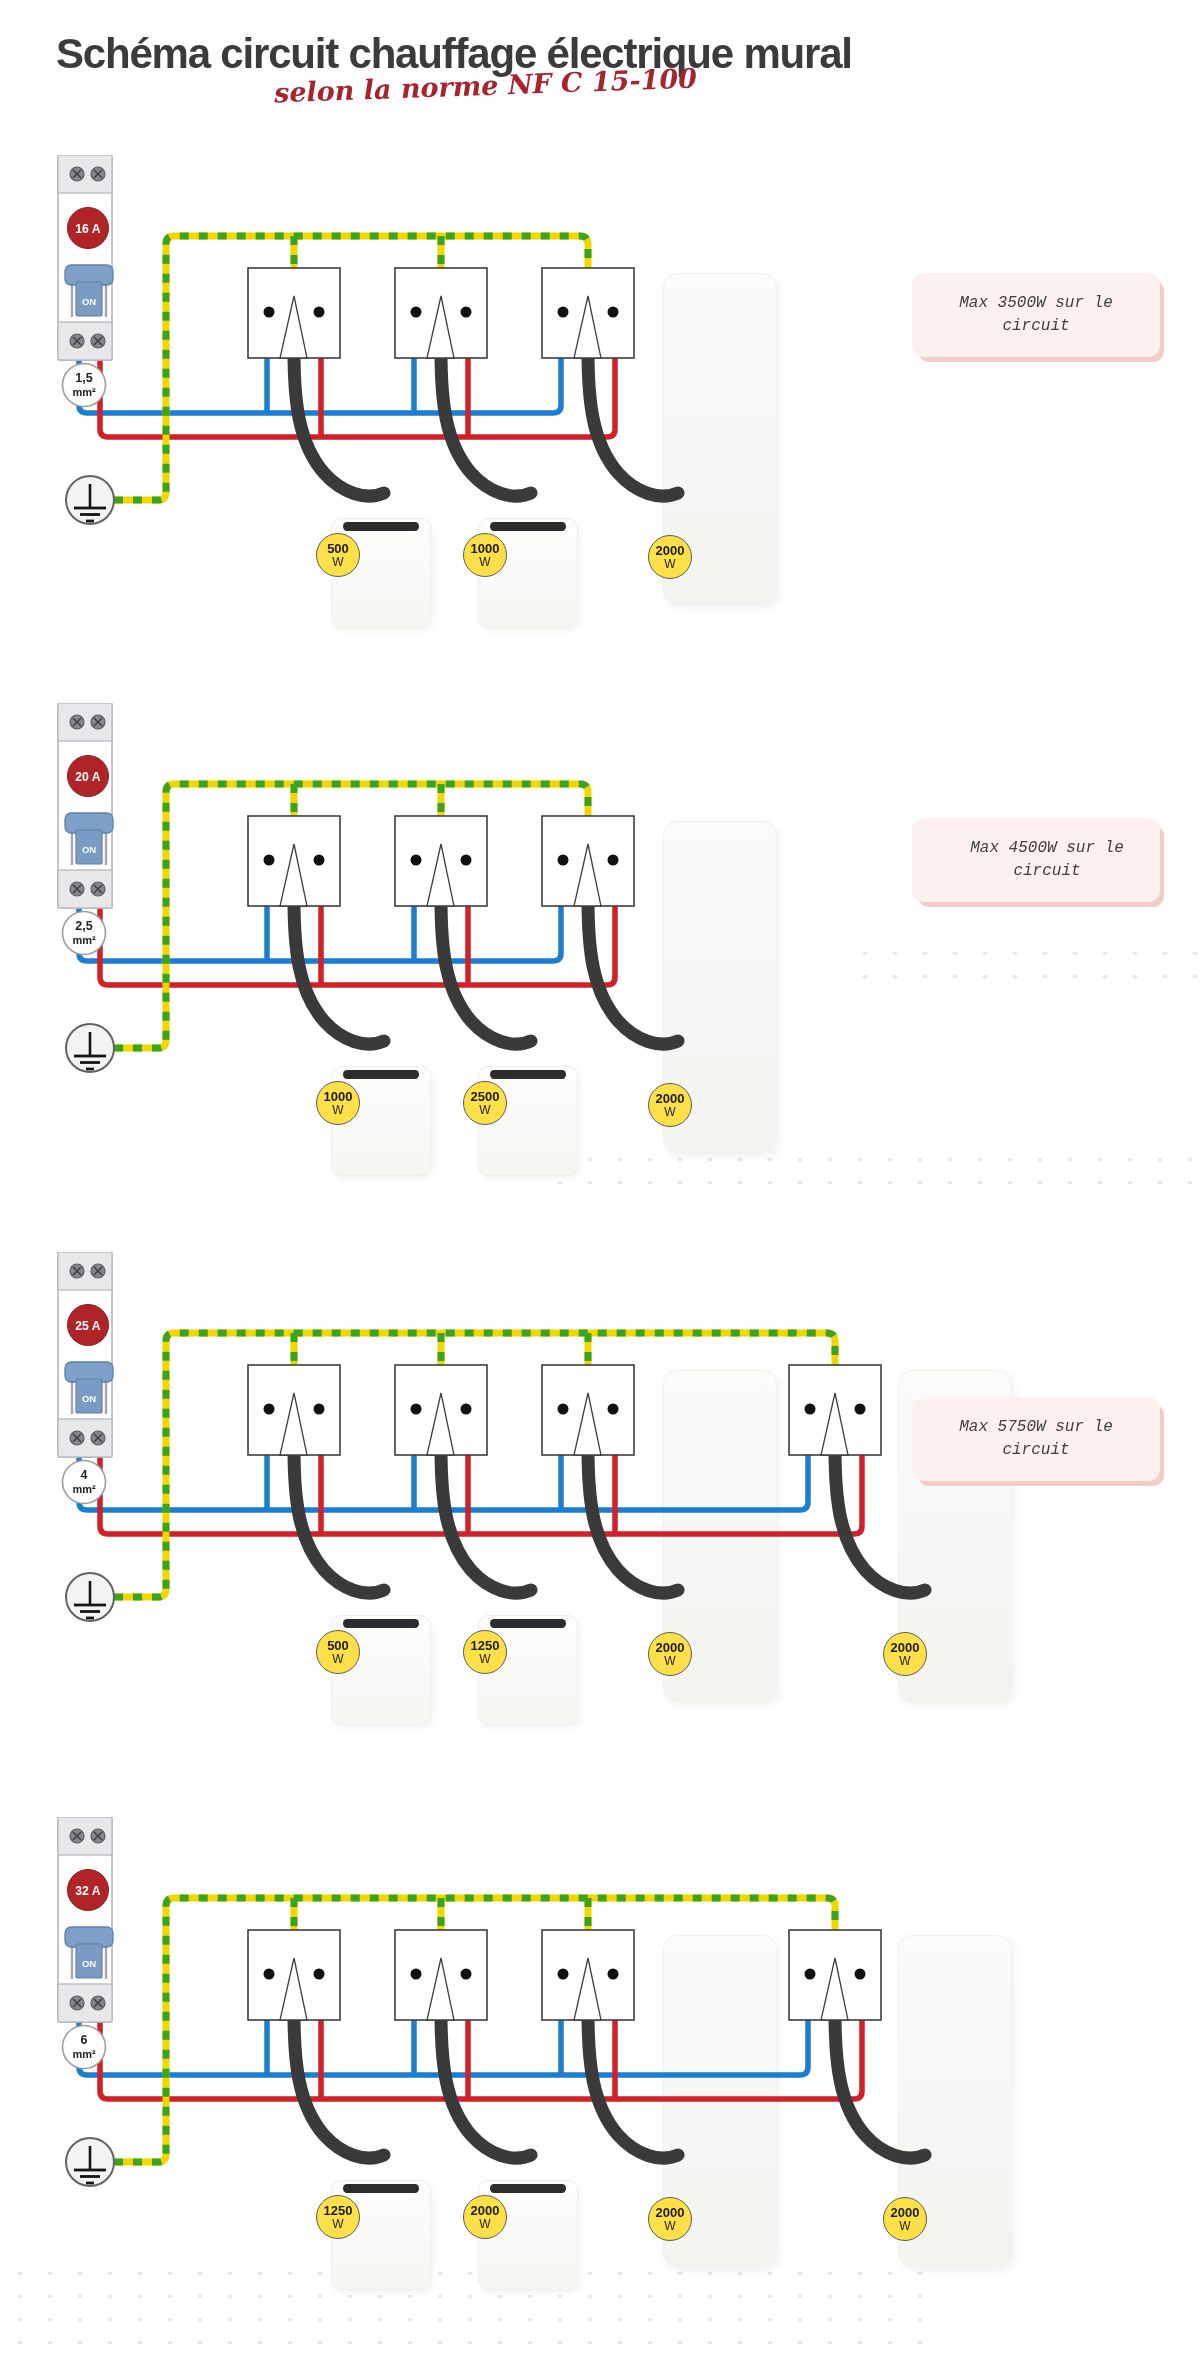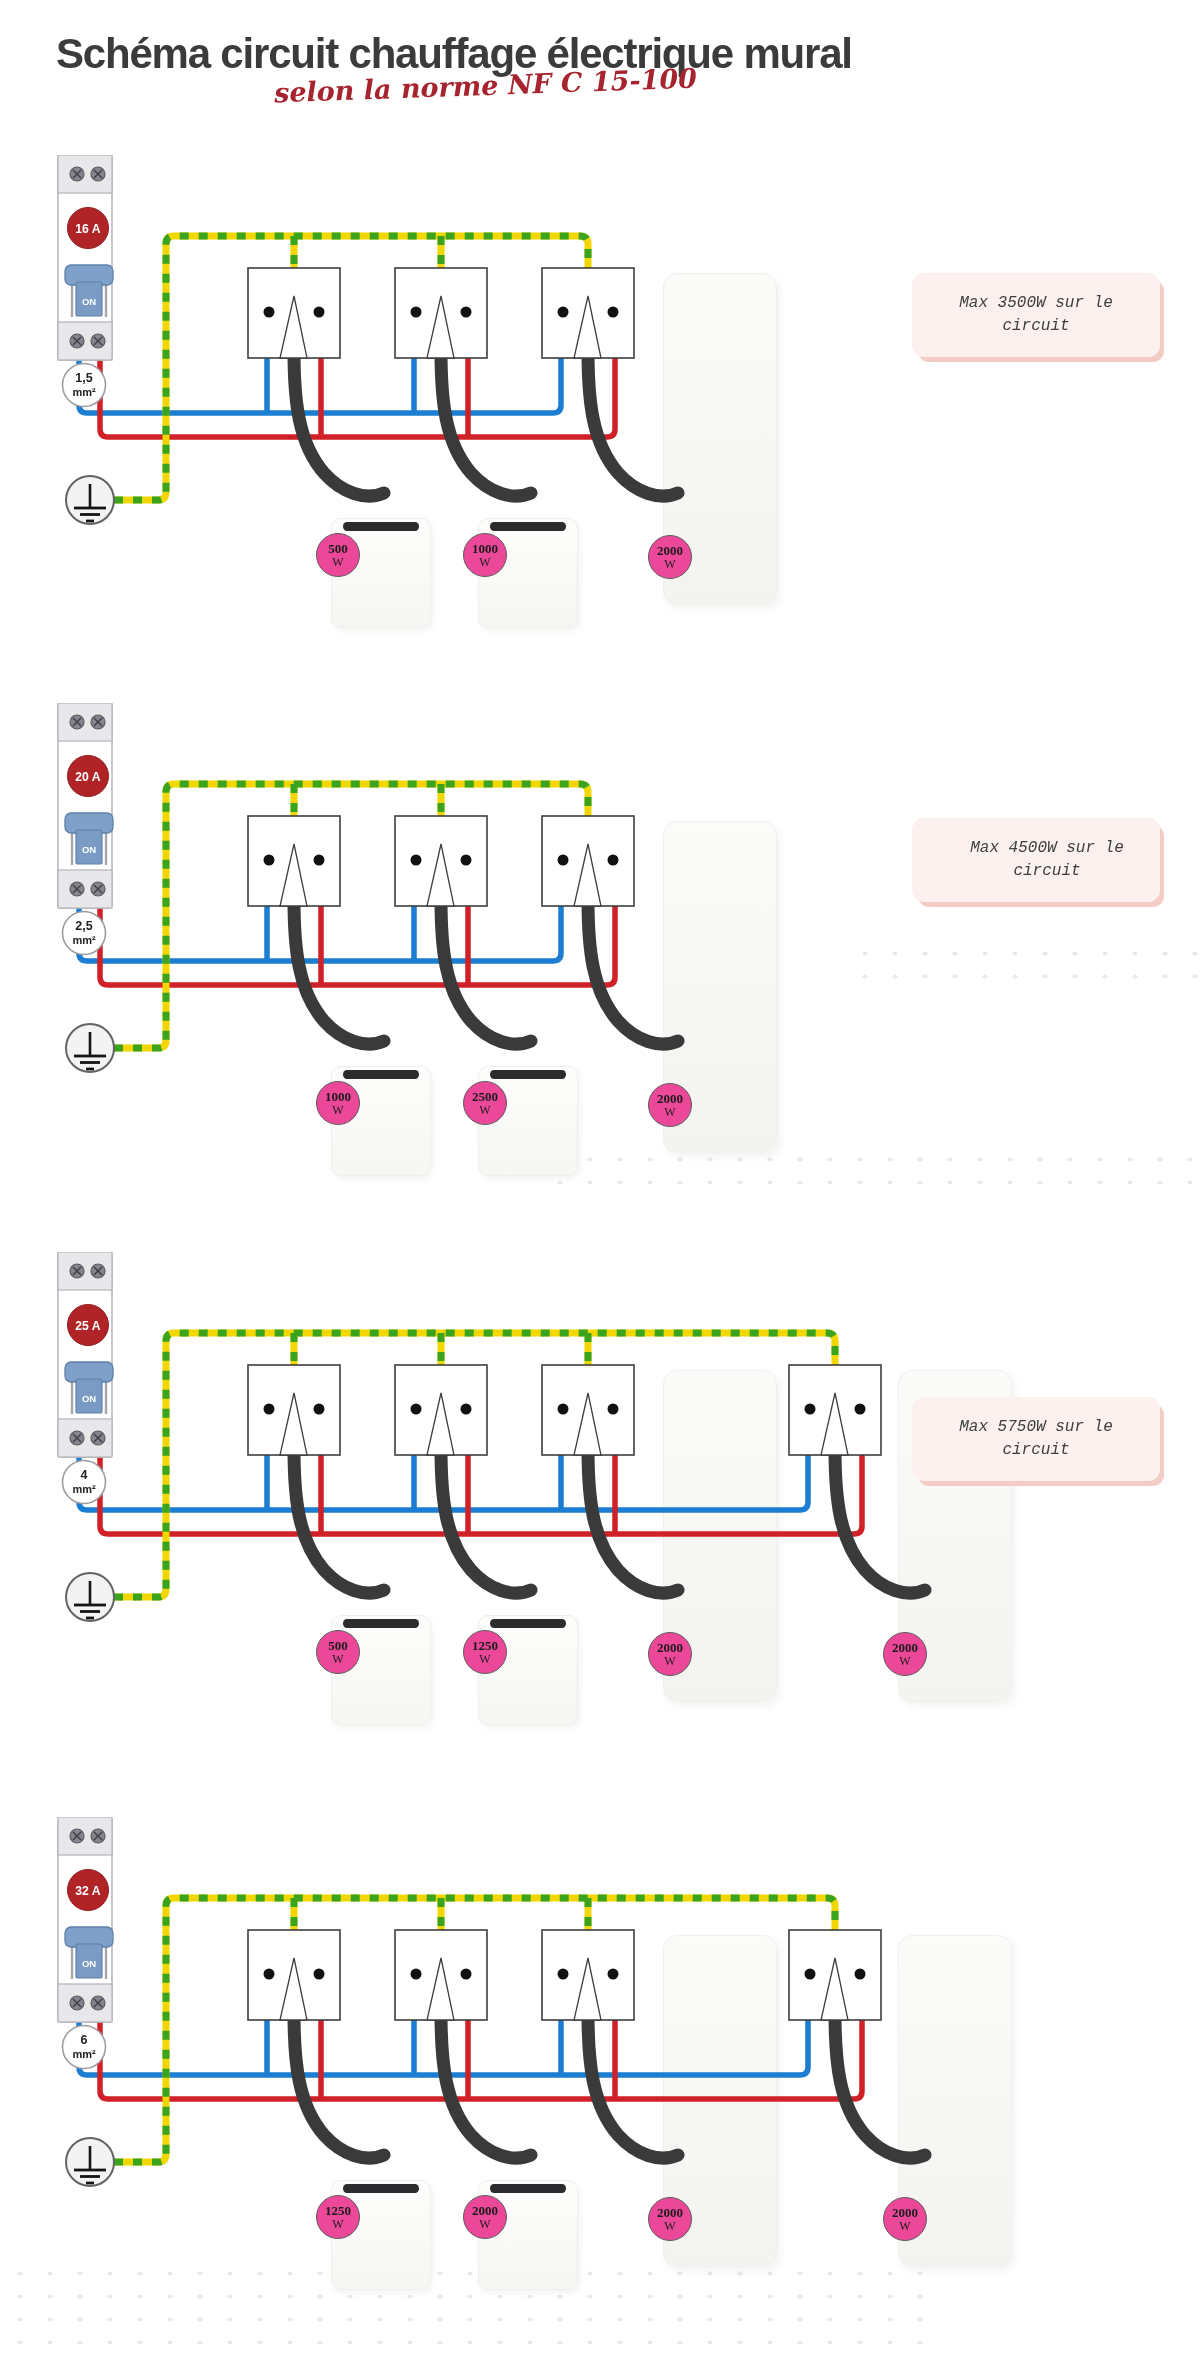--- a/index.html
+++ b/index.html
@@ -31,24 +31,23 @@
     background:#2c2c2e;border-radius:7px/8px;
   }
   .heater-tall{
     position:absolute;z-index:1;width:112px;height:330px;
     background:linear-gradient(180deg,#fbfbfa 0%,#f3f3f0 100%);
     border:1px solid #f0f0ec;border-radius:14px;
     box-shadow:3px 4px 8px rgba(0,0,0,.05);
   }
   .power-badge{
     position:absolute;z-index:4;width:44px;height:44px;border-radius:50%;
-    background:#ec4899;border:1.5px solid #5d5d5d;box-sizing:border-box;
+    background:#fde047;border:1.5px solid #5d5d5d;box-sizing:border-box;
     display:flex;flex-direction:column;align-items:center;justify-content:center;
     line-height:1;
-    font-family:Liberation Serif, serif;
   }
   .badge-value{font-weight:bold;font-size:13px;color:#1c1c1c;}
   .badge-unit{font-size:12px;color:#1c1c1c;margin-top:1px;}
   .note{
     position:absolute;z-index:5;left:912px;width:248px;min-height:84px;
     background:#fcf1ee;border-radius:12px;
     box-shadow:5px 6px 0 -1px #f3ccc5;
     display:flex;align-items:center;justify-content:center;
     padding:10px 22px;box-sizing:border-box;
   }

